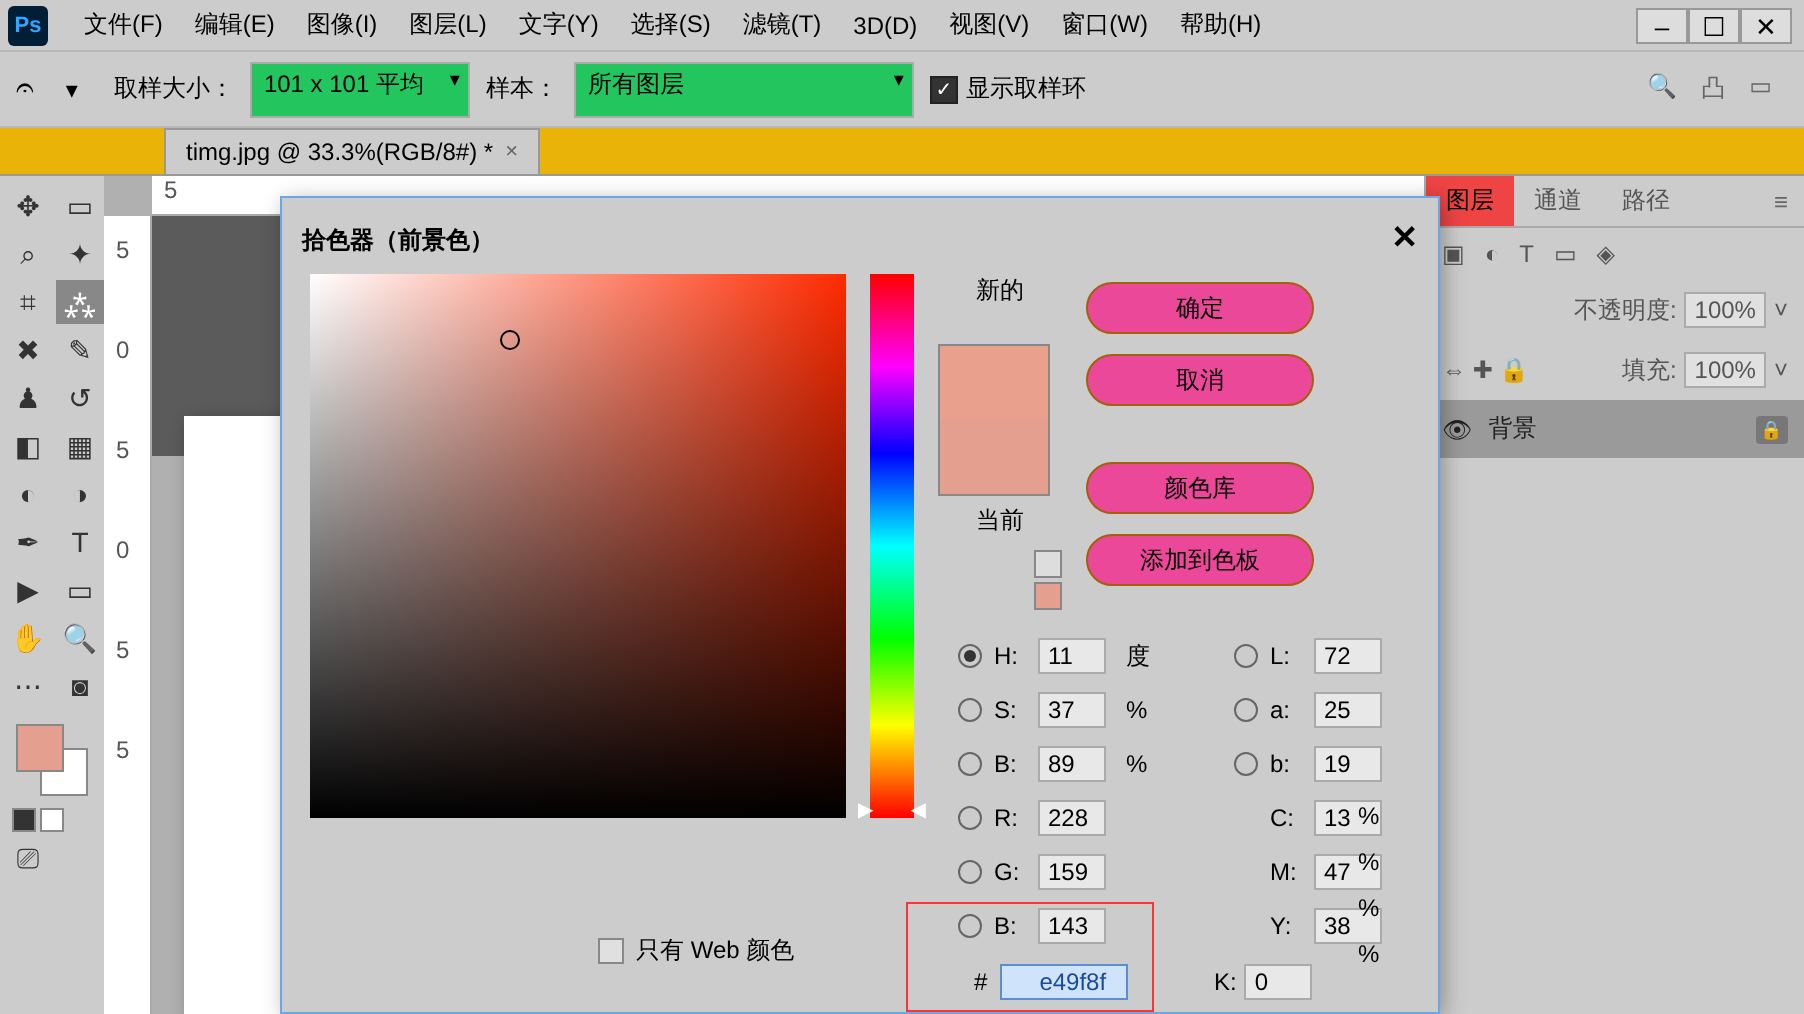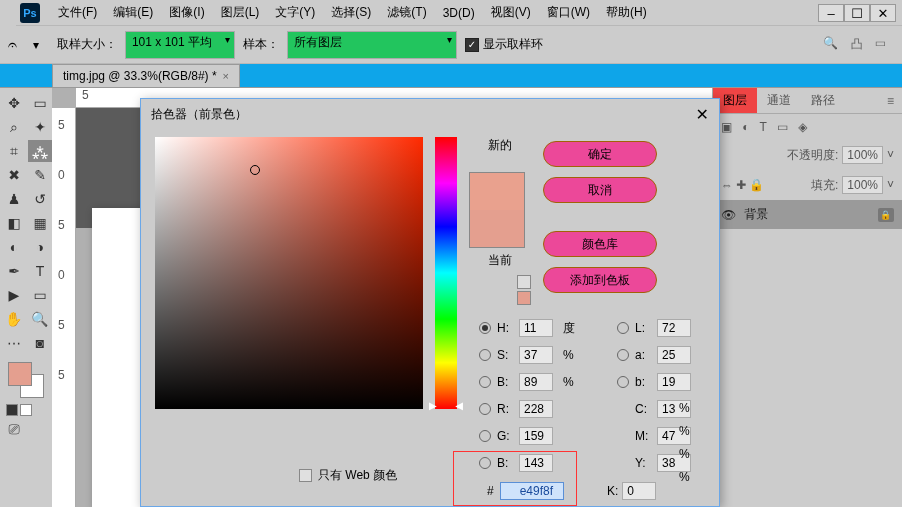--- a/index.html
+++ b/index.html
@@ -1,35 +1,35 @@
 <!DOCTYPE html>
 <html><head>
 <meta charset="utf-8">
 <style>
 * { box-sizing: border-box; margin: 0; padding: 0; font-family: "Microsoft YaHei", sans-serif; font-size: 12px; }
 body { background: #cccccc; width: 902px; height: 507px; overflow: hidden; position: relative; }
 
 
-.menubar { height: 26px; background: #cccccc; display: flex; align-items: center; padding-left: 4px; border-bottom: 1px solid #b8b8b8; margin-left: 16px; }
+.menubar { height: 26px; background: #cccccc; display: flex; align-items: center; padding-left: 4px; border-bottom: 1px solid #b8b8b8; }
 .ps-logo { width: 20px; height: 20px; background: #001e36; border-radius: 3px; display: flex; align-items: center; justify-content: center; color: #31a8ff; font-weight: bold; font-size: 11px; margin-right: 10px; }
 .menubar .menu-item { padding: 4px 8px; cursor: pointer; }
 .window-controls { position: absolute; right: 6px; top: 4px; display: flex; gap: 0; }
 .win-btn { width: 26px; height: 18px; border: 1px solid #999; background: #ddd; display: flex; align-items: center; justify-content: center; font-size: 13px; cursor: pointer; }
 
 
 .optionsbar { height: 38px; background: #cccccc; display: flex; align-items: center; padding-left: 8px; border-bottom: 1px solid #b8b8b8; gap: 8px; }
 .eyedrop-small { font-size: 16px; }
 .dropdown { background: #22c55e; border: 1px solid #aaa; padding: 2px 20px 7px 6px; position: relative; min-width: 110px; }
 .dropdown::after { content: "▾"; position: absolute; right: 4px; top: 2px; font-size: 10px; }
 .checkbox-wrap { display: flex; align-items: center; gap: 4px; }
 .checkbox { width: 14px; height: 14px; background: #333; border: 1px solid #222; display: flex; align-items: center; justify-content: center; color: #fff; font-size: 10px; }
 .opt-icons { margin-left: auto; display: flex; gap: 12px; padding-right: 16px; color: #666; }
 
 
-.doctab-row { height: 24px; background: #0ea5e9; display: flex; align-items: flex-end; padding-left: 52px; border-bottom: 1px solid #999; }
+.doctab-row { height: 24px; background: #eab308; display: flex; align-items: flex-end; padding-left: 82px; border-bottom: 1px solid #999; }
 .doctab { background: #cccccc; padding: 4px 10px; border: 1px solid #999; border-bottom: none; display: flex; align-items: center; gap: 6px; }
 .doctab .x { font-size: 11px; color: #666; }
 
 
 .main { display: flex; height: calc(507px - 26px - 38px - 24px); }
 .toolbar { width: 52px; background: #cccccc; display: grid; grid-template-columns: 24px 24px; gap: 2px; padding: 4px 2px; align-content: start; }
 .tool { width: 24px; height: 22px; display: flex; align-items: center; justify-content: center; font-size: 14px; color: #333; cursor: pointer; }
 .tool.active { background: #888; color: #fff; }
 .swatch-area { grid-column: 1 / 3; padding-top: 8px; position: relative; height: 46px; }
 .swatch-bg { position: absolute; width: 24px; height: 24px; background: #fff; border: 1px solid #888; left: 18px; top: 18px; }
@@ -51,21 +51,21 @@
 .panel-tab.active { background: #ef4444; color: #000; }
 .icon-row { display: flex; gap: 10px; padding: 6px 8px; color: #555; }
 .layer-ctrl { padding: 6px 8px; display: flex; align-items: center; gap: 4px; font-size: 11px; color: #555; }
 .layer-ctrl .lbl { margin-left: auto; }
 .val-box { background: #e0e0e0; border: 1px solid #aaa; padding: 1px 4px; min-width: 36px; }
 .layer-row { background: #9a9a9a; padding: 6px 8px; display: flex; align-items: center; gap: 8px; color: #222; }
 .layer-row .lock { margin-left: auto; background: #777; width: 16px; height: 14px; border-radius: 2px; display: flex; align-items: center; justify-content: center; font-size: 9px; }
 
 
 .dialog { position: absolute; left: 140px; top: 98px; width: 580px; height: 409px; background: #cccccc; border: 1px solid #6aa7e8; box-shadow: 2px 2px 10px rgba(0,0,0,.3); }
-.dlg-title { height: 30px; display: flex; align-items: center; padding: 0 10px; font-size: 13px; }
+.dlg-title { height: 30px; display: flex; align-items: flex-end; padding: 0 10px; font-size: 13px; font-weight: bold; }
 .dlg-title .close { margin-left: auto; font-size: 16px; cursor: pointer; }
 .dlg-body { padding: 8px 14px; display: flex; gap: 12px; }
 .sat-field { width: 268px; height: 272px; position: relative; background: linear-gradient(to bottom, rgba(0,0,0,0), #000), linear-gradient(to right, #fff, #ff2a00); }
 .sat-cursor { position: absolute; width: 10px; height: 10px; border: 1px solid #000; border-radius: 50%; left: 95px; top: 28px; }
 .hue-strip { width: 22px; height: 272px; background: linear-gradient(to bottom, #ff0000 0%, #ff00ff 17%, #0000ff 33%, #00ffff 50%, #00ff00 67%, #ffff00 83%, #ff0000 100%); position: relative; }
 .hue-ptr { position:absolute; left:-6px; bottom:-2px; font-size:10px; color:#fff;}
 .hue-ptr2 { position:absolute; right:-6px; bottom:-2px; font-size:10px; color:#fff;}
 .mid-col { width: 62px; }
 .swatch-pair { width: 56px; height: 76px; border: 1px solid #888; margin-top: 18px; }
 .swatch-pair .new { height: 50%; background: #e9a18e; }

